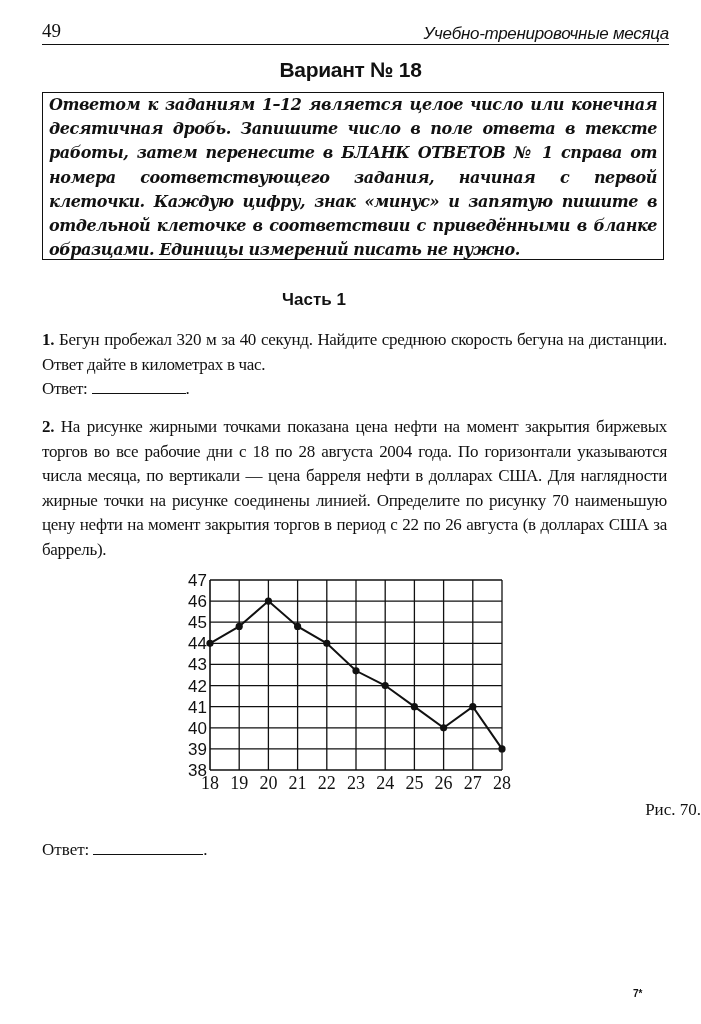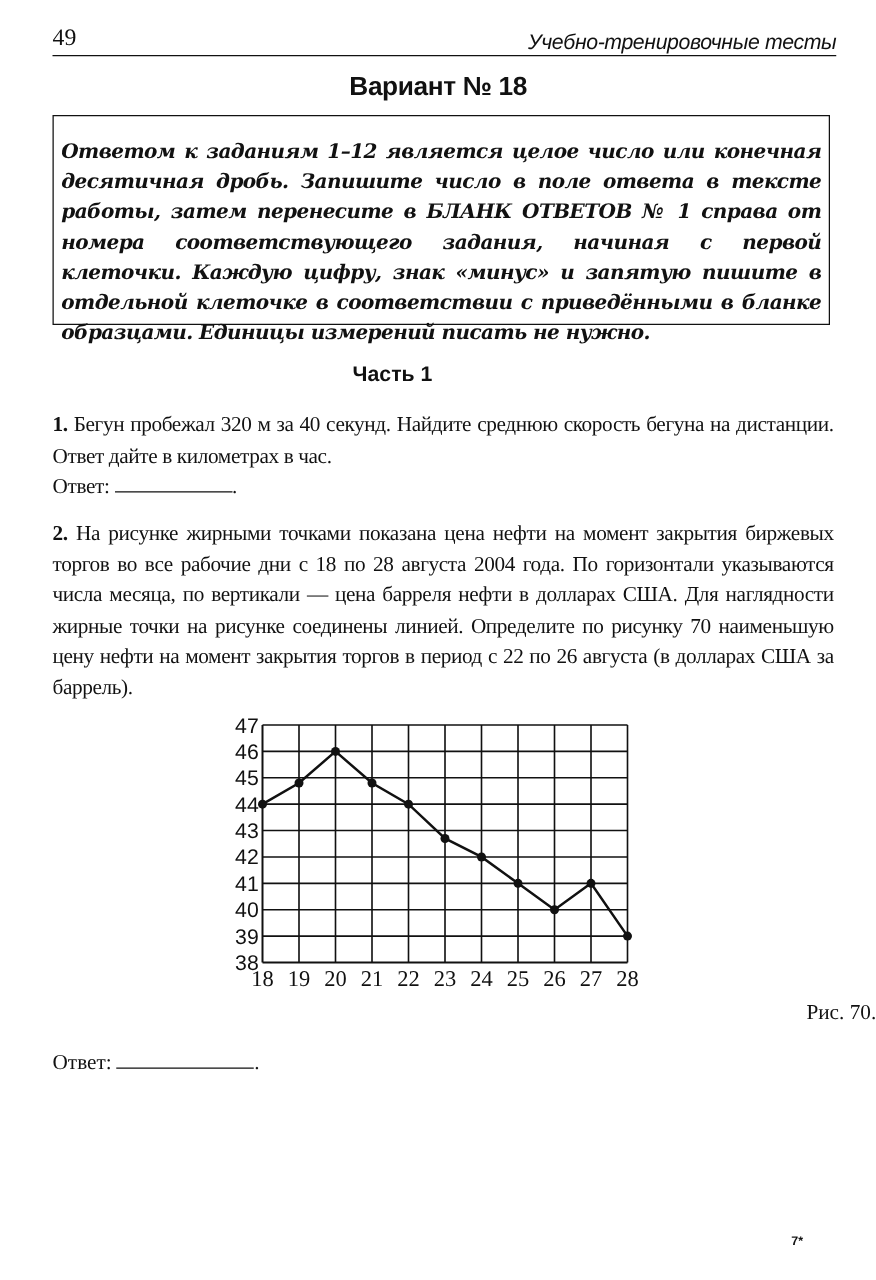--- a/index.html
+++ b/index.html
@@ -4,21 +4,21 @@
   <style>
     html, body { margin: 0; padding: 0; background: #ffffff; }
     body { width: 701px; height: 1024px; position: relative; overflow: hidden; color: #111; font-family: "Liberation Serif", serif; }
 
     .page-header { position: absolute; left: 42px; top: 20px; width: 627px; height: 24px; border-bottom: 1.5px solid #111; }
     .page-number { position: absolute; left: 0; top: 0; font-size: 19px; }
     .running-title { position: absolute; right: 0; top: 4px; font-style: italic; font-size: 17px; font-family: "Liberation Sans", sans-serif; font-stretch: condensed; letter-spacing: -0.3px; }
 
     .variant-title { position: absolute; left: 0; width: 701px; top: 58px; text-align: center; font-family: "Liberation Sans", sans-serif; font-weight: bold; font-size: 21px; letter-spacing: -0.3px; }
 
-    .instruction-box { position: absolute; left: 42px; top: 92px; width: 622px; height: 168px; border: 1.5px solid #111; box-sizing: border-box; padding: 16px 6px; }
+    .instruction-box { position: absolute; left: 42px; top: 92px; width: 622px; height: 168px; border: 1.5px solid #111; box-sizing: border-box; padding: 0 6px; }
     .instruction-text { font-family: "DejaVu Serif", serif; font-style: italic; font-weight: bold; font-size: 16px; line-height: 24.2px; text-align: justify; letter-spacing: -0.45px; word-spacing: 0px; }
 
     .part-title { position: absolute; left: 0; width: 628px; top: 290px; text-align: center; font-family: "Liberation Sans", sans-serif; font-weight: bold; font-size: 17px; }
 
     .task { position: absolute; left: 42px; width: 625px; font-size: 17px; line-height: 24.6px; text-align: justify; letter-spacing: -0.3px; }
     .task-1 { top: 328px; }
     .task-2 { top: 415px; }
     .task-num { font-weight: bold; }
     .answer-line { display: inline-block; width: 94px; border-bottom: 1px solid #111; height: 16px; vertical-align: baseline; margin-left: 4px; }
     .answer-line.wide { width: 110px; }
@@ -32,21 +32,21 @@
 
     .answer-2 { position: absolute; left: 42px; top: 838px; font-size: 17px; }
 
     .footer-mark { position: absolute; left: 633px; top: 988px; font-family: "Liberation Sans", sans-serif; font-weight: bold; font-size: 10px; }
   </style>
 </head>
 <body>
 
 <div class="page-header">
   <span class="page-number">49</span>
-  <span class="running-title">Учебно-тренировочные тесты</span>
+  <span class="running-title">Учебно-тренировочные месяца</span>
 </div>
 
 <div class="variant-title">Вариант № 18</div>
 
 <div class="instruction-box">
   <div class="instruction-text">Ответом к заданиям 1–12 является целое число или конечная десятичная дробь. Запишите число в поле ответа в тексте работы, затем перенесите в БЛАНК ОТВЕТОВ № 1 справа от номера соответствующего задания, начиная с первой клеточки. Каждую цифру, знак «минус» и запятую пишите в отдельной клеточке в соответствии с приведёнными в бланке образцами. Единицы измерений писать не нужно.</div>
 </div>
 
 <div class="part-title">Часть 1</div>
 

